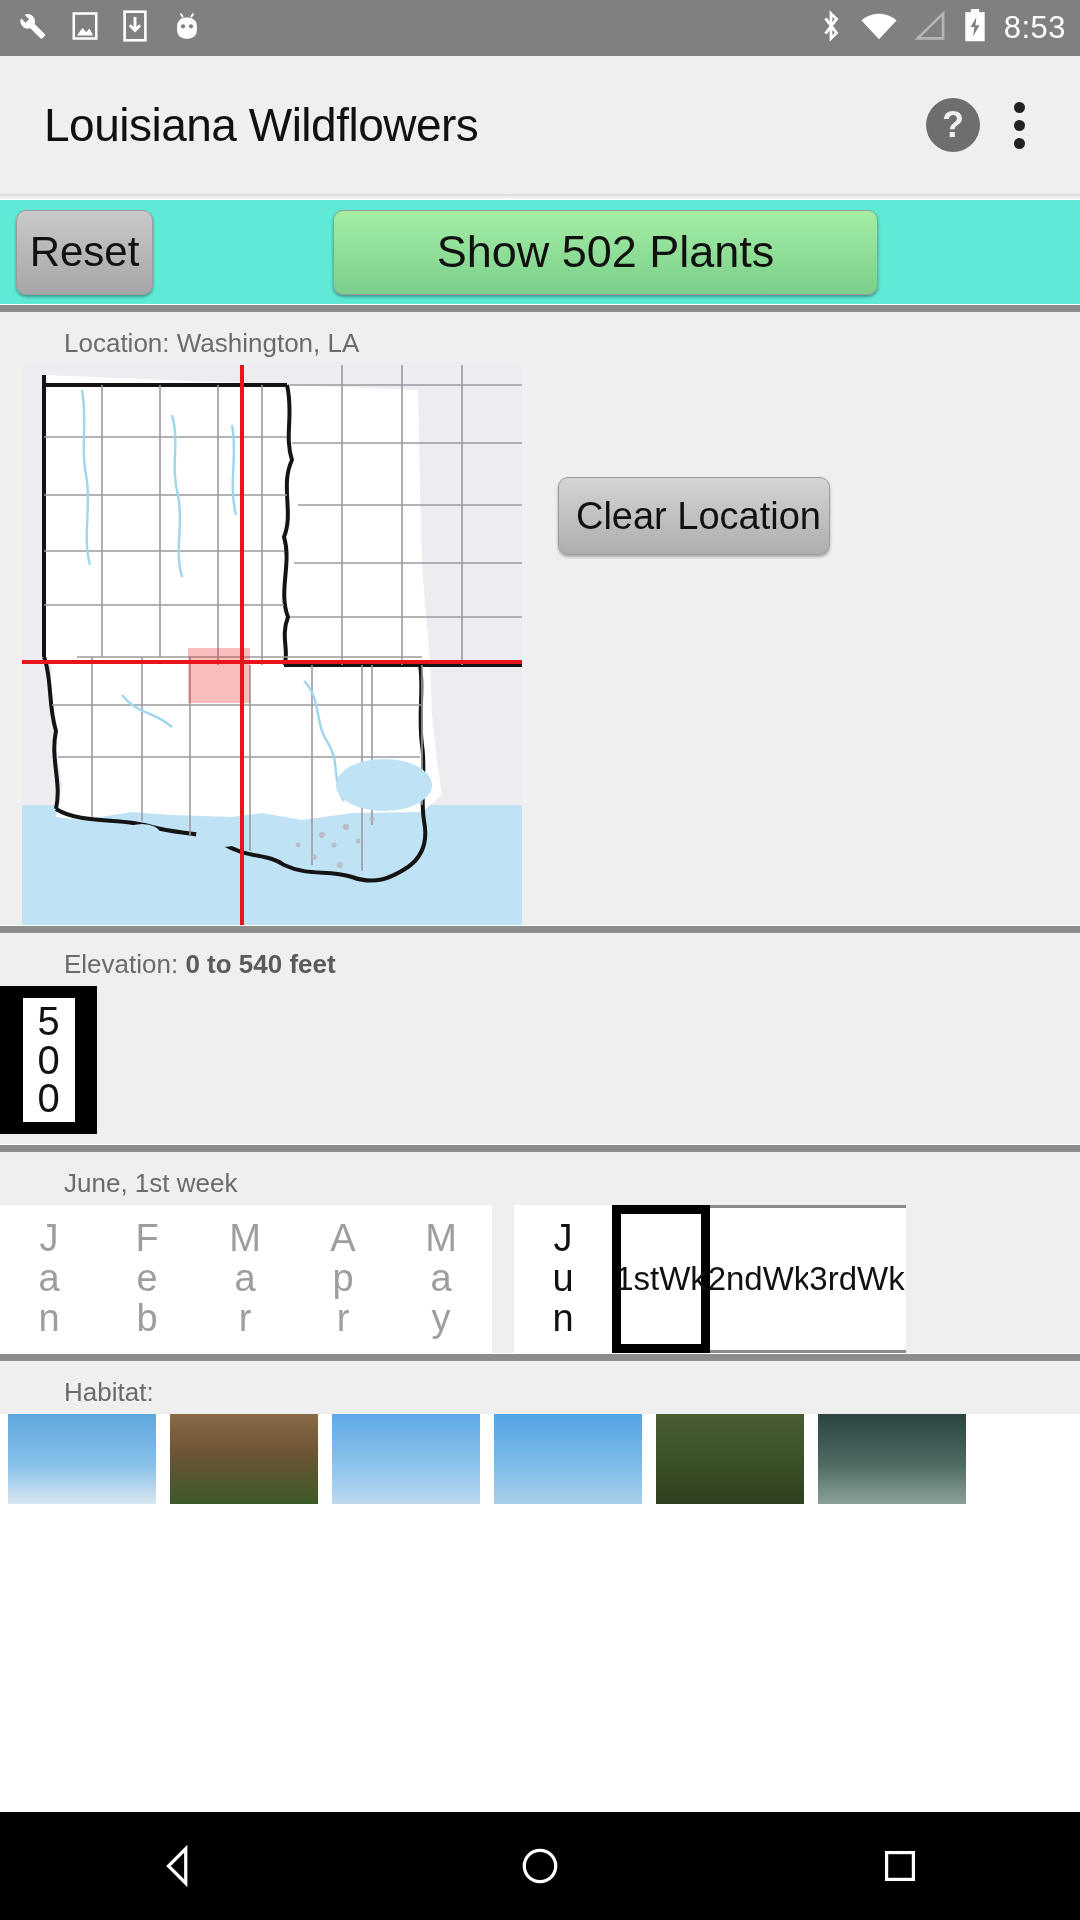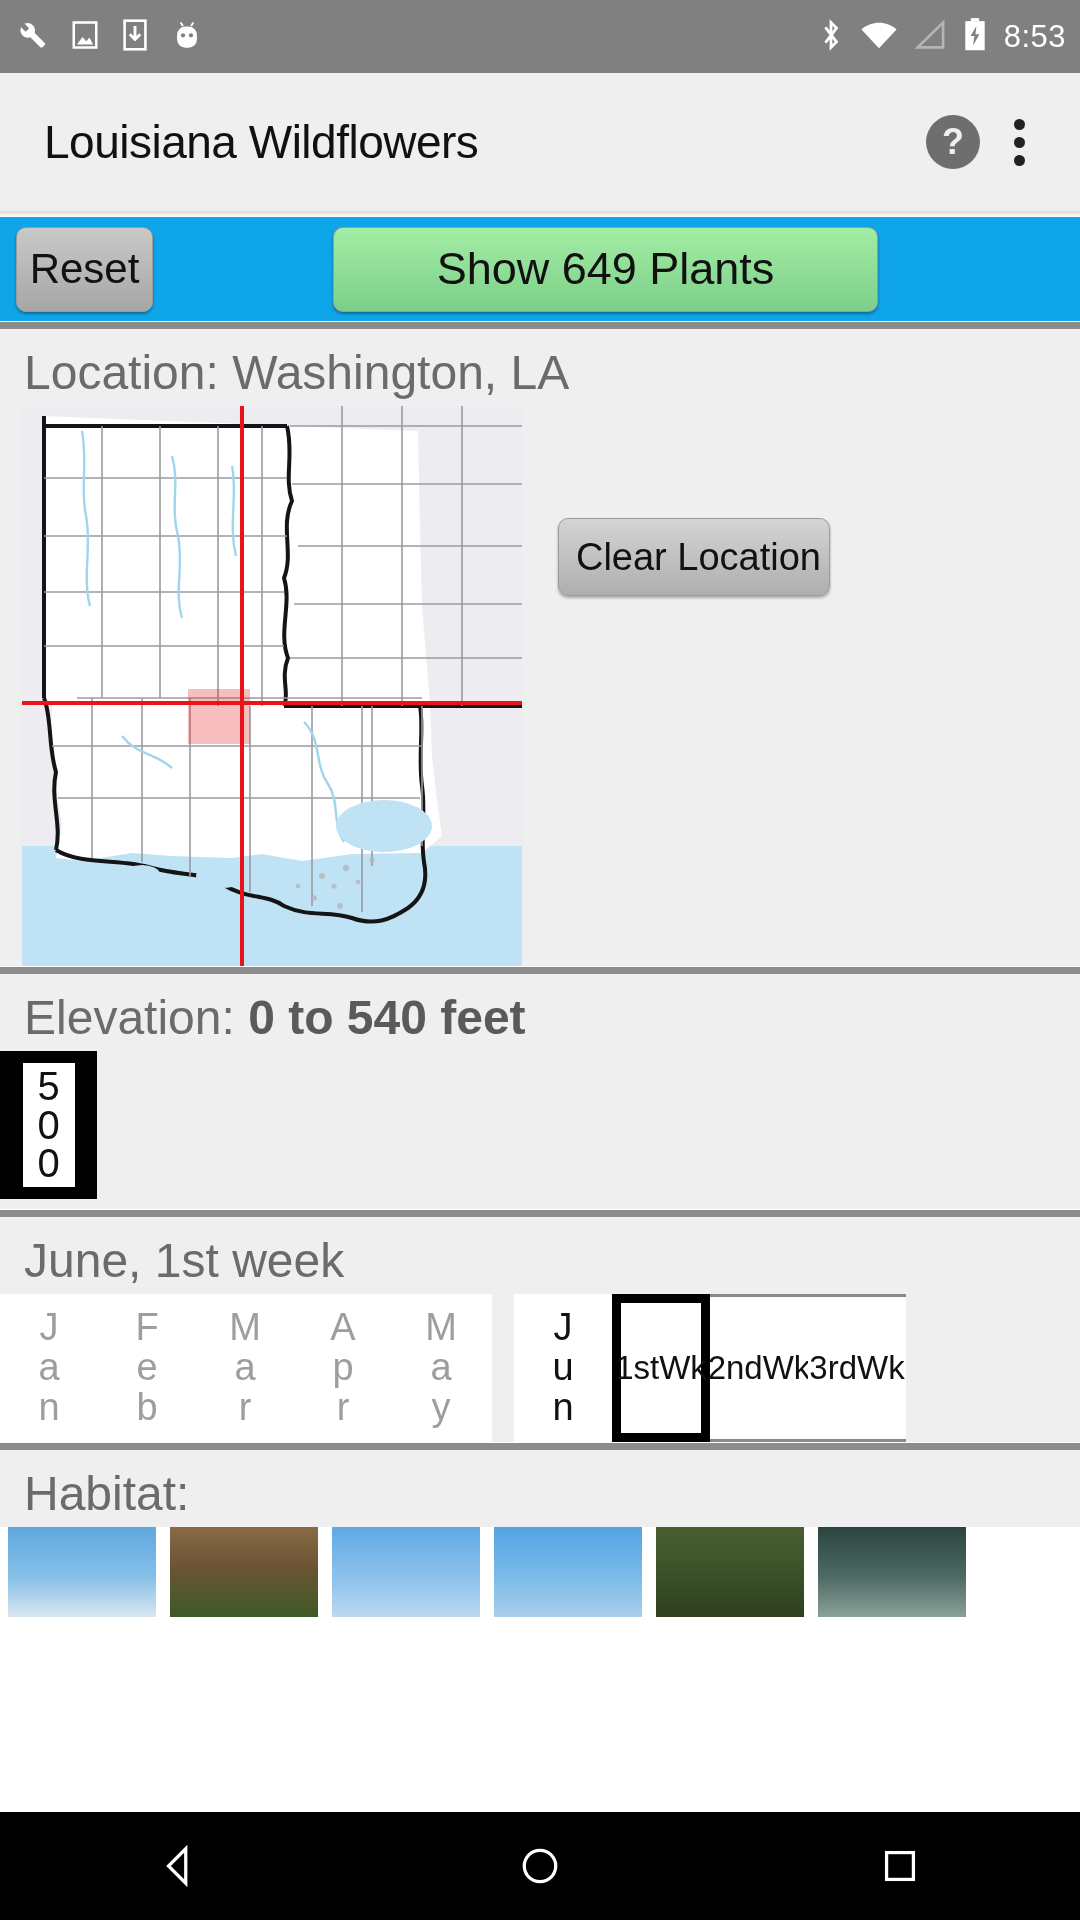--- a/index.html
+++ b/index.html
@@ -6,21 +6,21 @@
   html, body {
     width: 1080px; height: 1920px;
     background: #ffffff;
     font-family: "Liberation Sans", sans-serif;
     overflow: hidden;
   }
   #app { position: relative; width: 1080px; height: 1920px; }
 
   
   .statusbar {
-    height: 73px; background: #808080;
+    height: 56px; background: #808080;
     display: flex; align-items: center;
     padding: 16px 14px; color: #ffffff;
   }
   .sb-left { display: flex; align-items: center; gap: 22px; }
   .sb-right { margin-left: auto; display: flex; align-items: center; gap: 16px; }
   .sb-icon { display: block; }
   .sb-clock { font-size: 31px; font-weight: 400; letter-spacing: 0.5px; color: #fff; }
 
   
   .appbar {
@@ -42,21 +42,21 @@
   .overflow-btn {
     width: 18px; display: flex; flex-direction: column;
     align-items: center; gap: 7px; padding-right: 16px;
   }
   .overflow-btn i { width: 11px; height: 11px; border-radius: 50%; background: #222; display: block; }
 
   .appbar-shadow { height: 6px; background: linear-gradient(to bottom, #d9d9d9, #ffffff); }
 
   
   .btnrow {
-    height: 104px; background: #0ea5e9;
+    height: 104px; background: #5eead4;
     display: flex; align-items: center; padding: 0 16px;
     position: relative;
   }
   .btn {
     border: 1px solid #9b9b9b;
     border-radius: 10px;
     font-size: 42px; color: #111;
     display: flex; align-items: center; justify-content: center;
     box-shadow: 0 2px 3px rgba(0,0,0,0.35);
   }
@@ -71,22 +71,23 @@
   }
 
   .divider {
     height: 8px; background: #8c8c8c;
     border-top: 1px solid #ffffff;
   }
 
   
   .section { background: #efefef; }
   .section-label {
-    font-size: 48px; color: #6b6b6b; padding: 16px 24px 6px 24px;
+    font-size: 26px; color: #6b6b6b; padding: 16px 24px 6px 24px;
     white-space: nowrap;
+    margin-left: 40px;
   }
   .section-label b { color: #5a5a5a; font-weight: 700; }
 
   
   .loc-body { display: flex; align-items: flex-start; background: #efefef; }
   .map-wrap {
     position: relative; width: 500px; height: 560px;
     margin-left: 22px; background: #ffffff;
     overflow: hidden; flex: none;
   }
@@ -246,21 +247,21 @@
         <i></i>
           <i></i>
           <i></i>
       </div>
     </div>
   </div>
   <div class="appbar-shadow"></div>
 
   <div class="btnrow">
     <div class="btn btn-reset">Reset</div>
-    <div class="btn btn-show">Show 649 Plants</div>
+    <div class="btn btn-show">Show 502 Plants</div>
   </div>
 
   <div class="divider"></div>
 
   <div class="section">
     <div class="section-label">Location: Washington, LA</div>
     <div class="loc-body">
 
       <div class="map-wrap">
         <svg viewBox="0 0 500 560">

